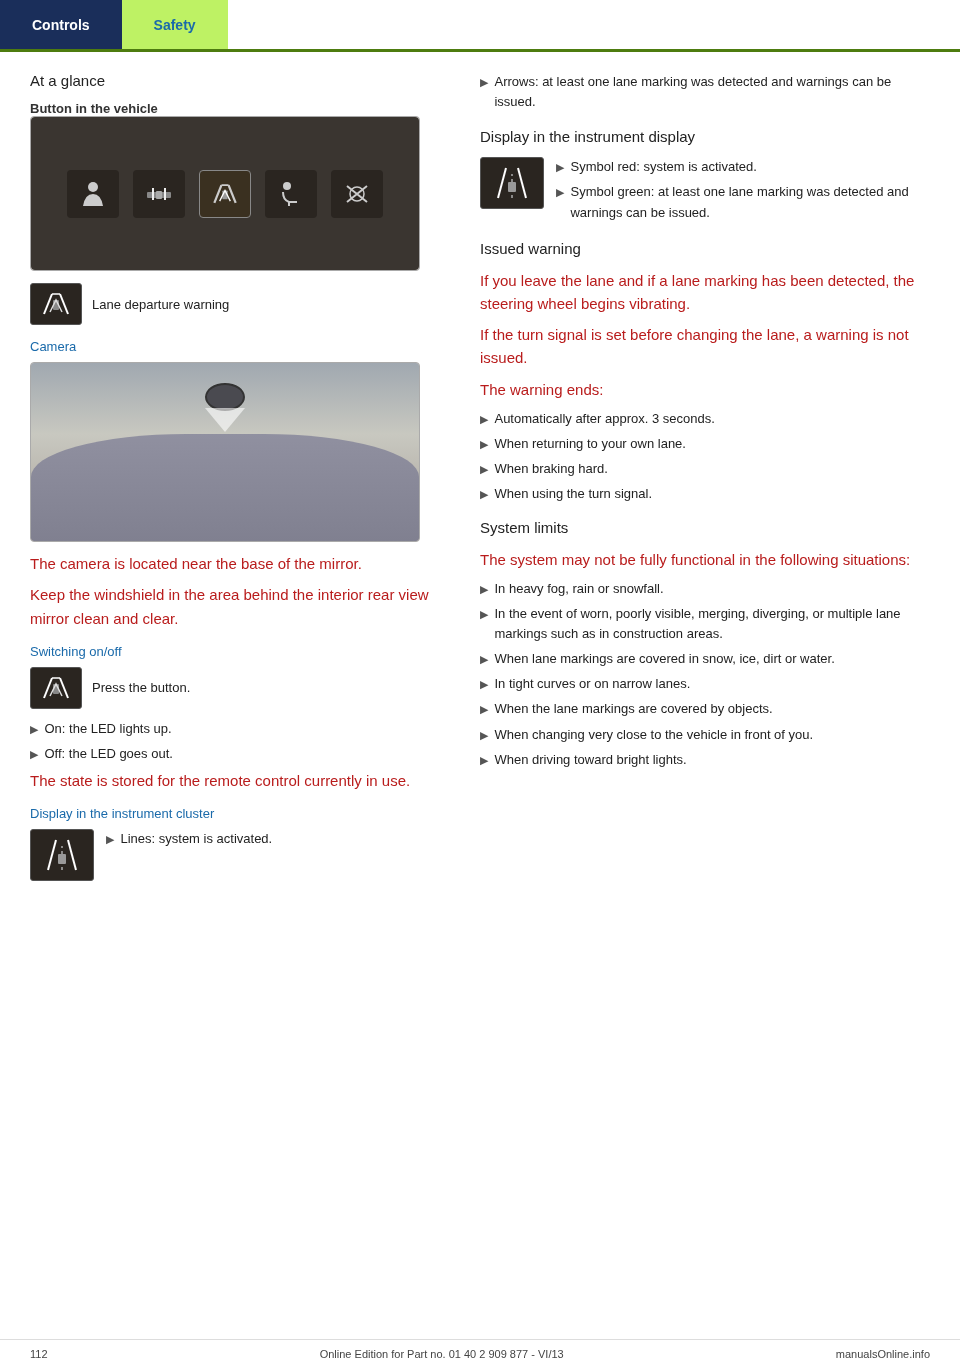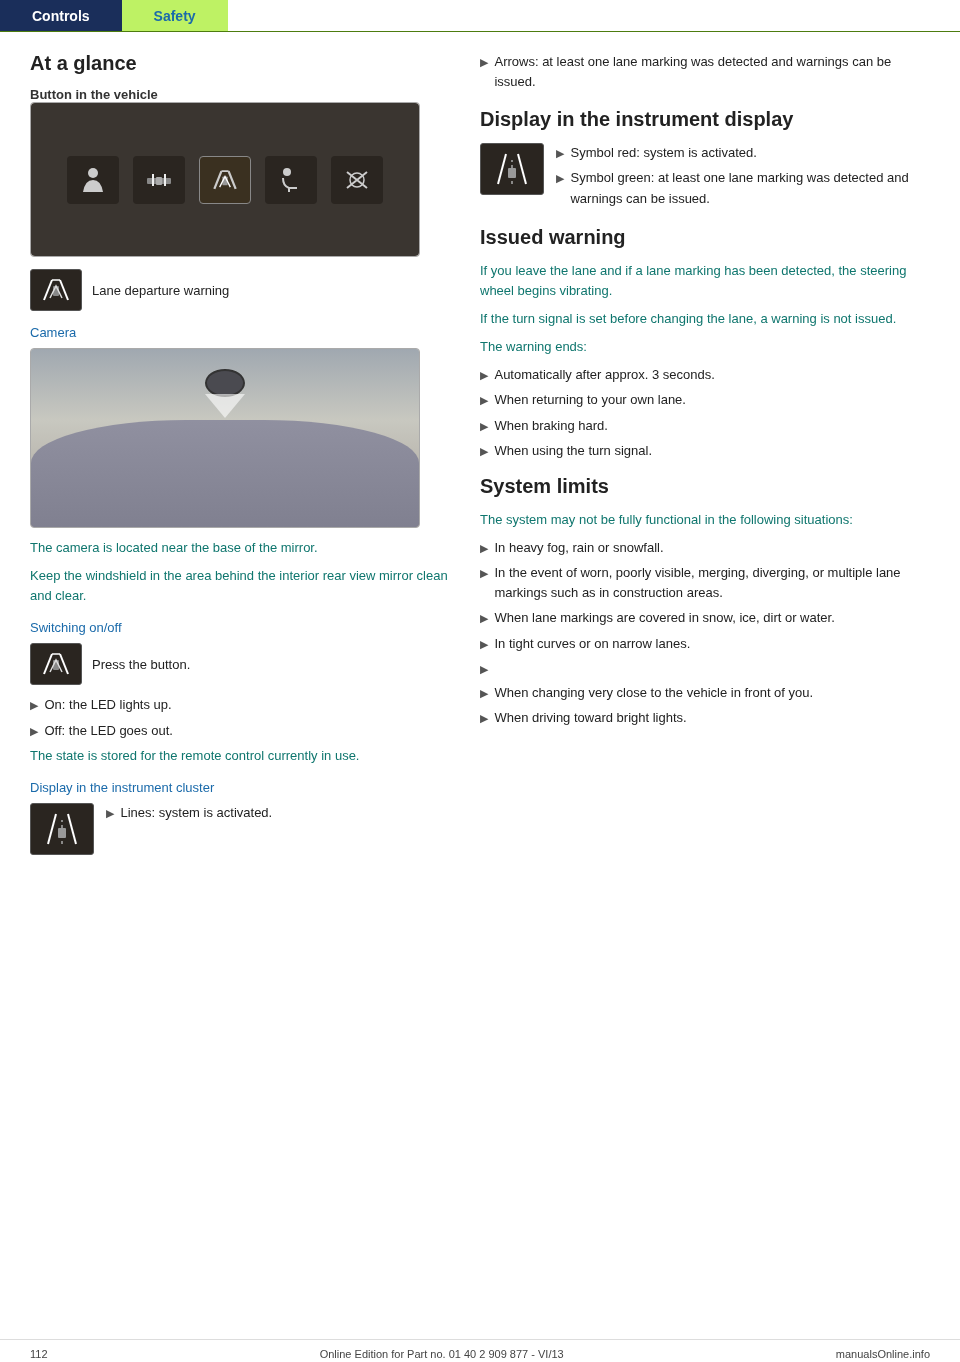--- a/index.html
+++ b/index.html
@@ -9,22 +9,22 @@
       color: #222;
       background: #fff;
       width: 960px;
       min-height: 1362px;
       position: relative;
     }
 
     
     .top-nav {
       display: flex;
-      height: 32px;
-      border-bottom: 1px solid #4d7c0f;
+      height: 52px;
+      border-bottom: 3px solid #4d7c0f;
     }
     .top-nav .tab {
       display: flex;
       align-items: center;
       justify-content: center;
       padding: 0 32px;
       font-size: 14px;
       font-weight: 600;
       cursor: pointer;
     }
@@ -50,44 +50,44 @@
       width: 430px;
       flex-shrink: 0;
     }
 
     
     .right-col {
       flex: 1;
     }
 
     .section-title-main {
-      font-size: 20px;
-      font-weight: 700;
+      font-size: 15px;
+      font-weight: 400;
       color: #222;
       margin-bottom: 12px;
     }
 
     .section-heading {
       font-size: 13px;
       font-weight: 400;
       color: #1a6aaa;
       margin-bottom: 8px;
       margin-top: 14px;
     }
 
     .sub-heading {
       font-size: 13px;
       font-weight: 700;
       color: #333;
     }
 
     p.body-text {
-      font-size: 13px;
+      font-size: 15px;
       line-height: 1.55;
-      color: #0f766e;
+      color: #b91c1c;
       margin-bottom: 8px;
     }
 
     
     .img-placeholder {
       width: 390px;
       height: 155px;
       background: #c8c4be;
       border: 1px solid #aaa;
       border-radius: 4px;
@@ -485,20 +485,21 @@
       <li>
         <span class="bullet-arrow">▶</span>
         <span>When lane markings are covered in snow, ice, dirt or water.</span>
       </li>
       <li>
         <span class="bullet-arrow">▶</span>
         <span>In tight curves or on narrow lanes.</span>
       </li>
       <li>
         <span class="bullet-arrow">▶</span>
+        <span>When the lane markings are covered by objects.</span>
       </li>
       <li>
         <span class="bullet-arrow">▶</span>
         <span>When changing very close to the vehicle in front of you.</span>
       </li>
       <li>
         <span class="bullet-arrow">▶</span>
         <span>When driving toward bright lights.</span>
       </li>
     </ul>

